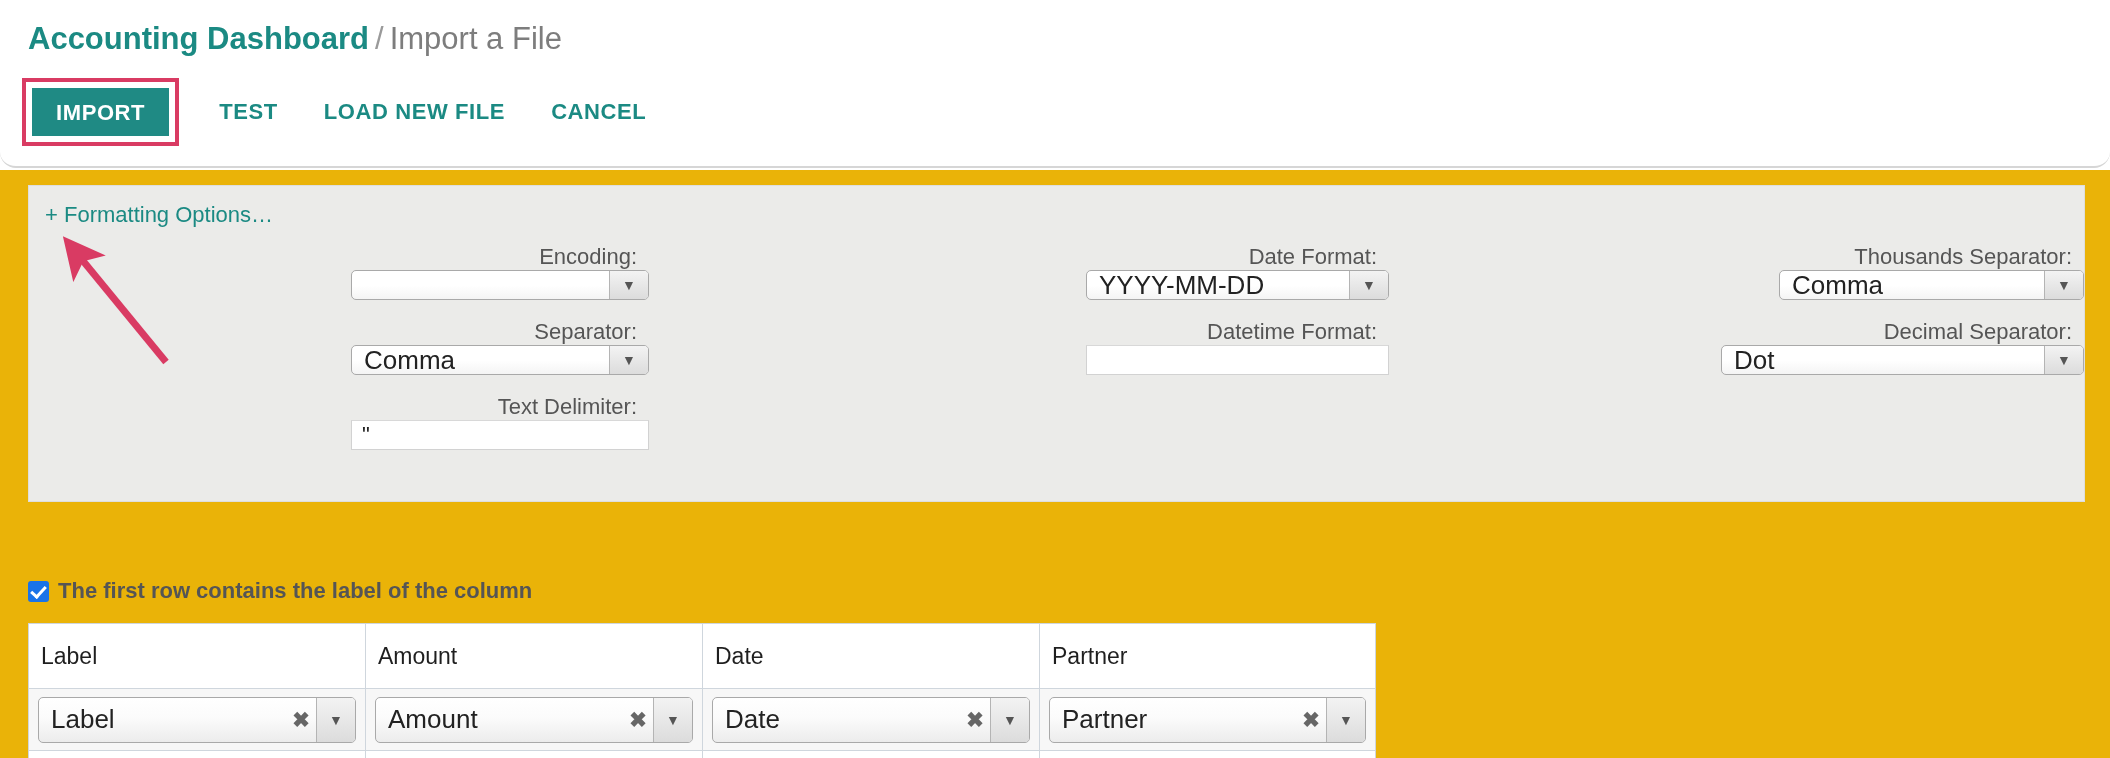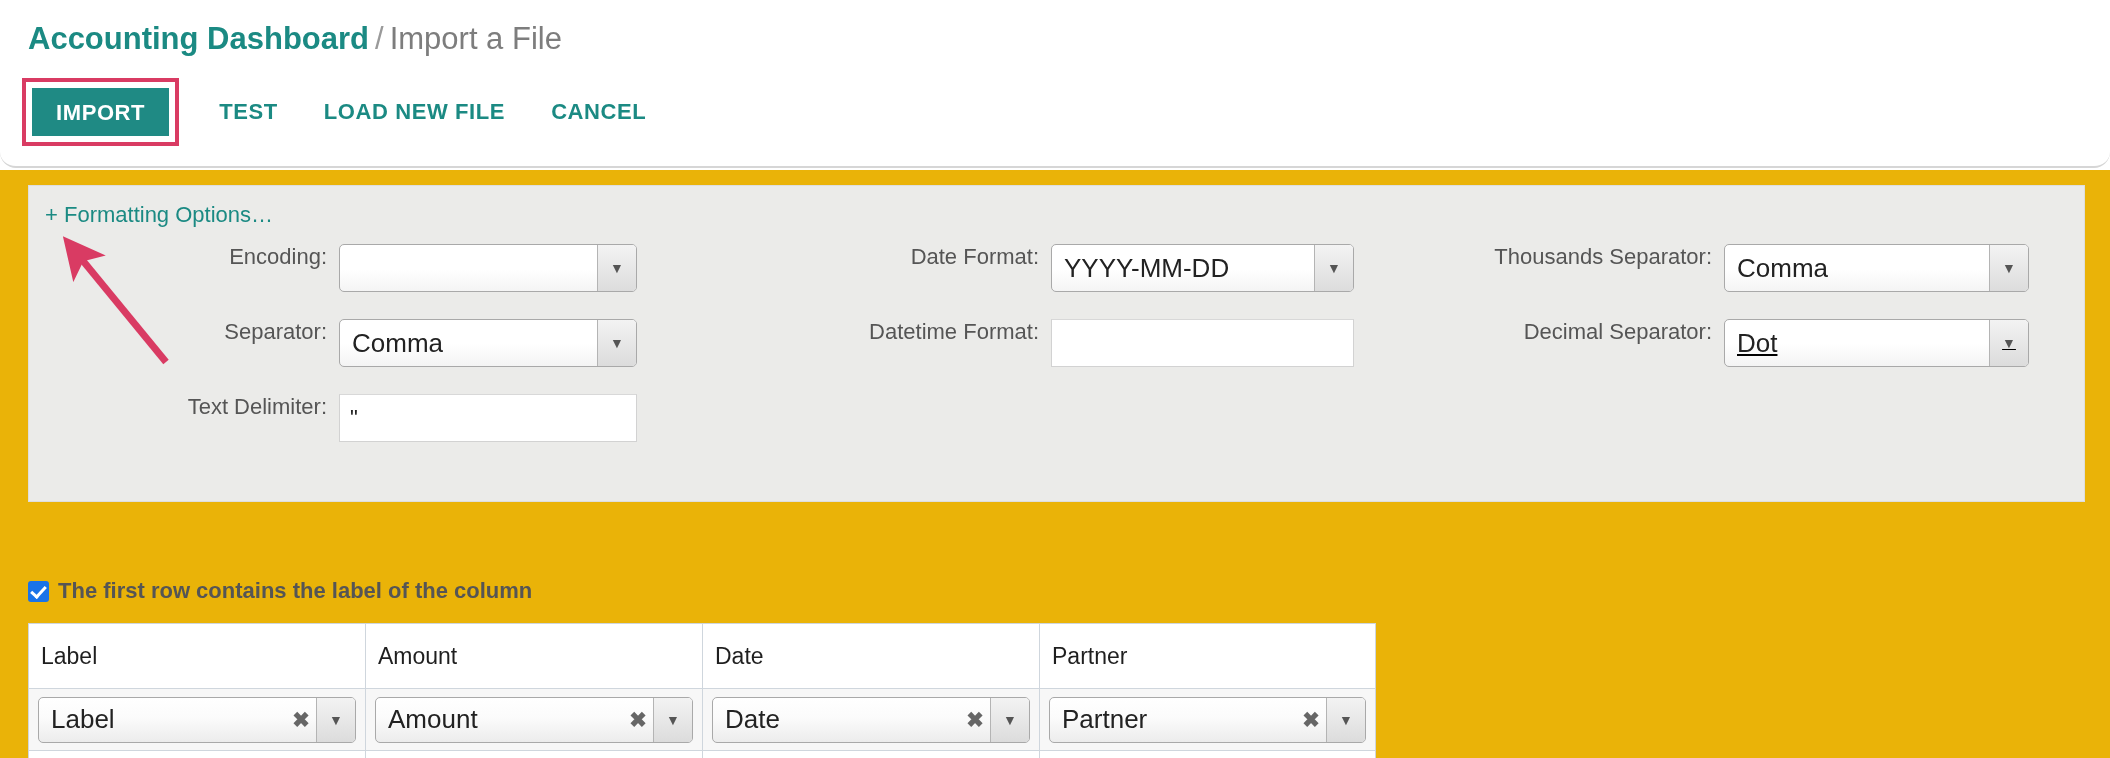--- a/index.html
+++ b/index.html
@@ -118,23 +118,24 @@
   .form-grid {
     position: absolute;
     left: 0; top: 58px;
     width: 100%;
   }
   .fgroup {
     position: absolute;
   }
   .frow {
     display: flex;
-    align-items: flex-start;
+    align-items: flex-end;
     height: 56px;
     margin-bottom: 19px;
+    flex-direction: column;
   }
   .flabel {
     font-size: 22px;
     color: #555555;
     text-align: right;
     white-space: nowrap;
     padding-right: 12px;
     box-sizing: border-box;
   }
 
@@ -357,21 +358,21 @@
         <div class="frow">
           <div class="flabel" style="width:330px;">Thousands Separator:</div>
           <div class="sel" style="width:305px;">
             <span class="sel-text">Comma</span>
             <span class="sel-arrow">▼</span>
           </div>
         </div>
 
         <div class="frow">
           <div class="flabel" style="width:330px;">Decimal Separator:</div>
-          <div class="sel" style="width:305px;text-decoration:underline;">
+          <div class="sel" style="width:363px;">
             <span class="sel-text">Dot</span>
             <span class="sel-arrow">▼</span>
           </div>
         </div>
       </div>
 
     </div>
   </div>
 
 

